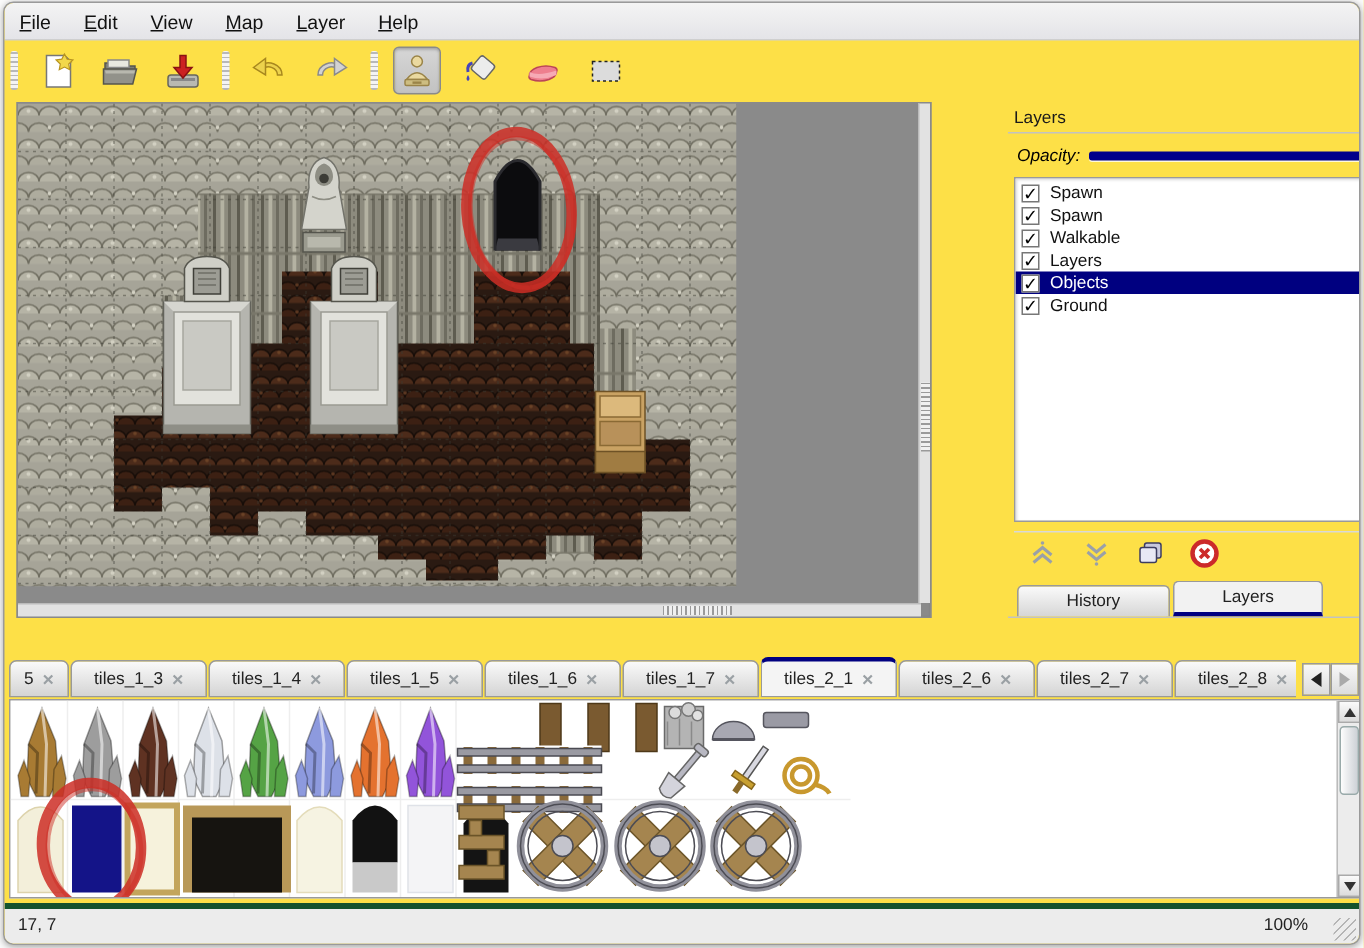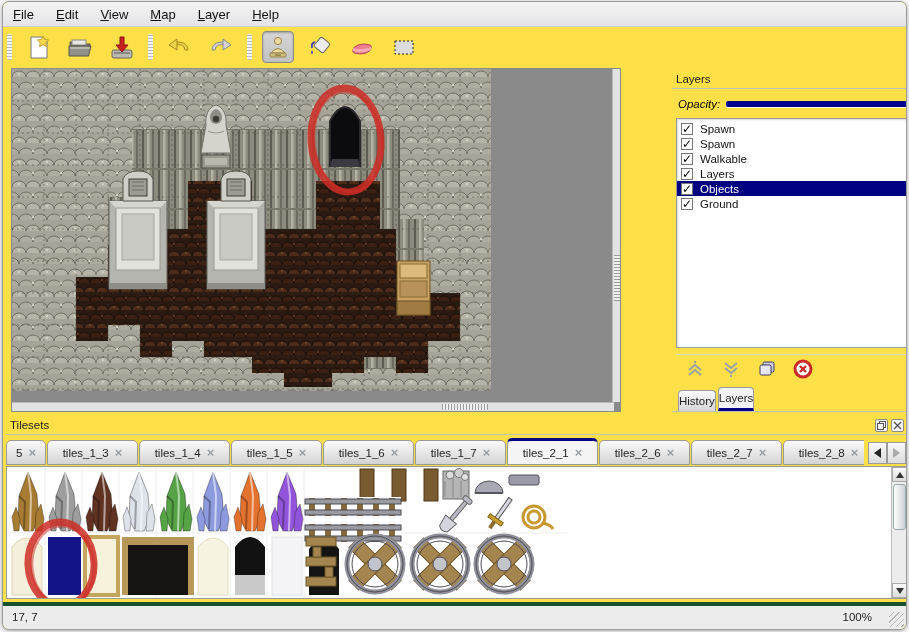--- a/index.html
+++ b/index.html
@@ -35,21 +35,21 @@
   .slider { position:relative; flex:1; height:16px; }
   .slider .track { position:absolute; left:0; right:6px; top:5px; height:6px; background:#00008b; border-radius:2px; box-shadow:0 1px 0 rgba(255,255,255,.8); }
   .slider .handle { position:absolute; right:0; top:0; width:28px; height:16px; border:1px solid #9a9a9a; border-radius:4px; background:repeating-linear-gradient(90deg,#e8e8e8 0 2px,#cfcfcf 2px 4px),linear-gradient(#fafafa,#d8d8d8); }
   .layer-list { position:absolute; left:4px; top:48px; width:268px; height:230px; background:#fff; border:1px solid #9a9a9a; box-shadow:inset 1px 1px 2px rgba(0,0,0,.15); padding-top:2px; overflow:hidden; }
   .lrow { display:flex; align-items:center; height:15px; font-size:11.5px; color:#111; padding-left:4px; gap:7px; }
   .lrow.selected { background:#000080; color:#fff; }
   .cb { width:12px; height:12px; border:1px solid #777; background:#fff; font-size:12px; line-height:10px; font-weight:bold; color:#000; text-align:center; flex:0 0 12px; }
   .dock-btns { position:absolute; left:4px; top:284px; width:268px; height:28px; display:flex; align-items:center; gap:14px; padding-left:8px; border-top:1px solid #d8d8d8; }
   .ibtn { width:22px; height:22px; display:flex; align-items:center; justify-content:center; }
   .dock-tabs { position:absolute; left:0; top:318px; width:100%; height:24px; display:flex; align-items:flex-end; gap:2px; padding-left:6px; border-bottom:1px solid #c2c2c2; }
-  .dtab { height:21px; padding:0 0; font-size:11.5px; display:flex; align-items:center; background:linear-gradient(#fafafa,#d6d6d6); border:1px solid #9a9a9a; border-bottom:none; border-radius:4px 4px 0 0; color:#222; }
+  .dtab { height:21px; padding:0 32px; font-size:11.5px; display:flex; align-items:center; background:linear-gradient(#fafafa,#d6d6d6); border:1px solid #9a9a9a; border-bottom:none; border-radius:4px 4px 0 0; color:#222; }
   .dtab.selected { background:#f2f2f2; border-bottom:3px solid #000080; height:24px; }
 
   
   .tilesets-dock { position:absolute; left:3px; top:414px; width:902px; height:186px; }
   .ts-tabs { position:absolute; left:0; top:22px; width:858px; height:27px; display:flex; align-items:flex-end; overflow:hidden; }
   .ttab { flex:0 0 auto; height:25px; width:91px; display:flex; align-items:center; justify-content:center; gap:6px; font-size:11.5px; color:#222; background:linear-gradient(#fafafa,#d4d4d4); border:1px solid #999; border-radius:5px 5px 0 0; margin-right:1px; }
   .ttab.first { width:40px; }
   .ttab.selected { background:#f4f4f4; border-top:3px solid #000080; height:27px; }
   .tclose { color:#9aa0a4; font-weight:bold; font-size:13px; line-height:10px; }
   .tab-arrows { position:absolute; right:2px; top:26px; display:flex; }
@@ -318,35 +318,20 @@
       <div class="dtab">
           <span>History</span>
         </div>
       <div class="dtab selected">
           <span>Layers</span>
         </div>
     </div>
   </div>
 
   <div class="tilesets-dock">
-    <div class="dock-title">
-      <span>Tilesets</span>
-      <span class="spacer"></span>
-      <span class="wbtn">
-          <svg width="9" height="9">
-            <rect x="2.5" y="0.5" width="6" height="6" fill="none" stroke="#555"></rect>
-            <rect x="0.5" y="2.5" width="6" height="6" fill="#f6f6f6" stroke="#555"></rect>
-          </svg>
-        </span>
-      <span class="wbtn">
-          <svg width="9" height="9">
-            <path d="M1,1 L8,8 M8,1 L1,8" stroke="#555" stroke-width="1.4"></path>
-          </svg>
-        </span>
-    </div>
     <div class="ts-tabs">
       <div class="ttab first">
           <span>5</span>
           <span class="tclose">×</span>
         </div>
       <div class="ttab">
           <span>tiles_1_3</span>
           <span class="tclose">×</span>
         </div>
       <div class="ttab">

